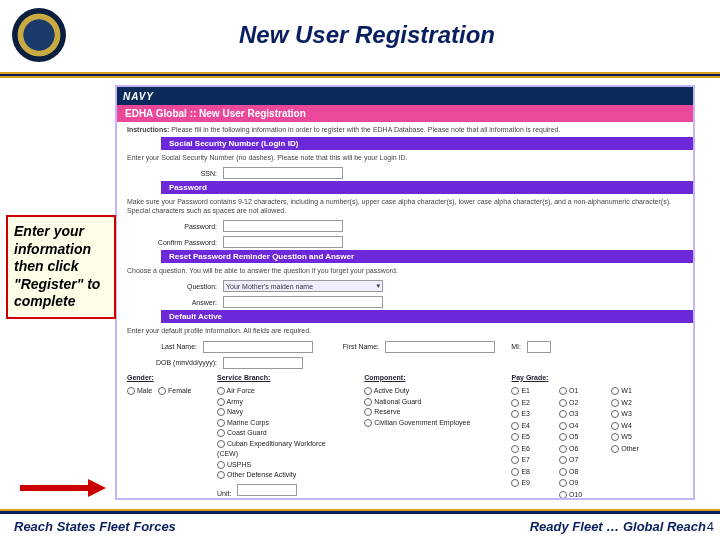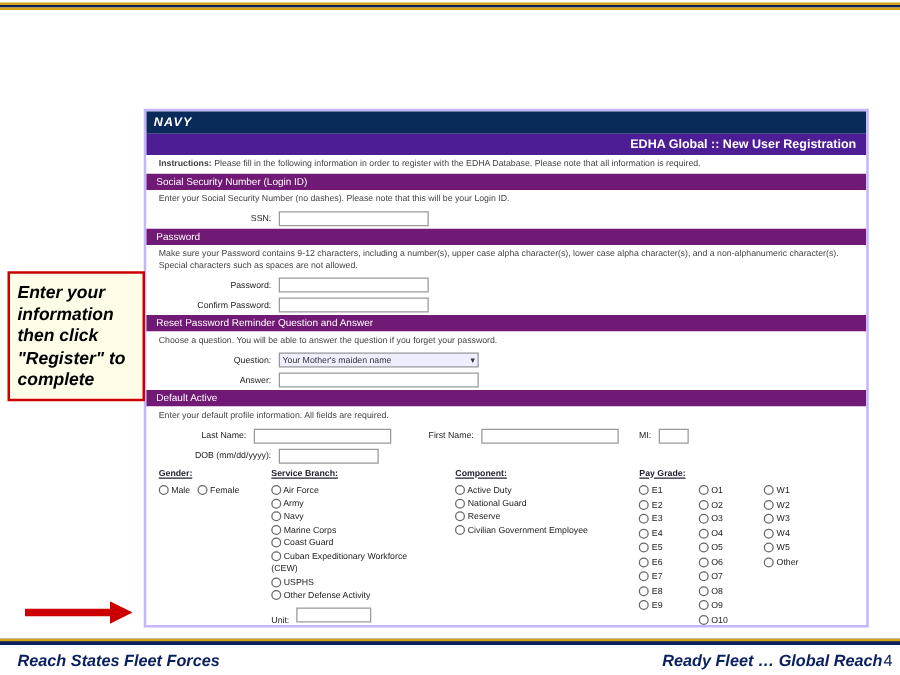--- a/index.html
+++ b/index.html
@@ -9,42 +9,46 @@
   .logo { width: 54px; height: 54px; border-radius: 50%; background: radial-gradient(circle, #1a3a6a 40%, #c9a941 42%, #c9a941 55%, #0a1f3f 57%); position: relative; margin-right: 20px;}
   .title { font-size: 24px; font-weight: bold; font-style: italic; color: #0a1f5f; flex:1; text-align:center; margin-right:60px;}
   .rule { height: 6px; background: linear-gradient(#0a1f5f, #0a1f5f); border-top: 2px solid #d4a017; border-bottom: 2px solid #d4a017; margin: 2px 0 8px 0; }
   .callout { position: absolute; left: 6px; top: 215px; width: 110px; background: #fffde8; border: 2px solid #c00; padding: 6px 6px; font-style: italic; font-weight: bold; font-size: 14px; line-height: 1.25; color:#000; z-index:5;}
   .arrow { position: absolute; left: 20px; top: 481px; width: 90px; height: 14px; z-index:5;}
   .arrow-stem { position:absolute; left:0; top:4px; width:70px; height:6px; background:#c00;}
   .arrow-head { position:absolute; left:68px; top:-2px; width:0; height:0; border-top:9px solid transparent; border-bottom:9px solid transparent; border-left:18px solid #c00;}
   .form-shot { position: absolute; left: 115px; top: 85px; width: 580px; height: 415px; border: 2px solid #c4b5fd; background:#fff; font-size: 8px; color:#333; overflow:hidden;}
   .navybar { background:#0a2a5a; height:18px; display:flex; align-items:center; padding:0 6px;}
   .navybar-logo { color:#fff; font-weight:bold; font-style:italic; font-size:10px; letter-spacing:1px;}
-  .bluebar { background:#4c1d95; color:#fff; font-weight:bold; padding:3px 8px; font-size:10px;text-align:right;}
-  .gbar { background:#701a75; color:#fff; font-weight:normal; padding:2px 8px; font-size:8px;}
+  .bluebar { background:#ec4899; color:#fff; font-weight:bold; padding:3px 8px; font-size:10px;}
+  .gbar { background:#6d28d9; color:#fff; font-weight:bold; padding:2px 8px; font-size:8px;margin-left:44px;}
   .sect { padding: 3px 10px; font-size:7px; color:#444; line-height:1.3;}
   .field-row { display:flex; align-items:center; gap:6px; padding:2px 10px;}
   .lbl { text-align:right; width:90px; font-size:7px; color:#222;}
   .inp { border:1px solid #999; height:12px; background:#fff;}
   .sel { border:1px solid #999; height:12px; background:#eef; font-size:7px; padding:0 2px; display:flex; align-items:center; justify-content:space-between;}
   .radio { width:8px; height:8px; border:1px solid #666; border-radius:50%; display:inline-block; background:#fff; vertical-align:middle;}
   .rlab { font-size:7px; color:#222; margin-right:6px;}
   .cols { display:flex; gap:10px; padding:2px 10px;}
   .colh { font-weight:bold; font-size:7px; color:#223; margin-bottom:3px; text-decoration:underline;}
   .col { flex:1; font-size:7px; line-height:1.5;}
   .footer { position:absolute; bottom:6px; left:0; width:100%; display:flex; align-items:center; padding:0 14px; font-style:italic; font-weight:bold; font-size:13px; color:#0a1f5f;}
   .footer .spacer{flex:1;}
   .pagenum { position:absolute; right:6px; bottom:6px; font-size:13px; color:#0a1f5f; font-weight:normal; font-style:normal;}
   .footer-rule { position:absolute; bottom:26px; left:0; width:100%; height:5px; background:#0a1f5f; border-top:2px solid #d4a017;}
   .grid3 { display:grid; grid-template-columns: repeat(4, auto); gap:1px 8px;}
 </style>
 </head>
 <body>
 
 <div class="slide">
+  <div class="header">
+    <div class="logo"></div>
+    <div class="title">New User Registration</div>
+  </div>
   <div class="rule"></div>
 
   <div class="callout">Enter  your information then click "Register" to complete</div>
   <div class="arrow">
     <div class="arrow-stem"></div>
       <div class="arrow-head"></div>
   </div>
 
   <div class="form-shot">
     <div class="navybar">

